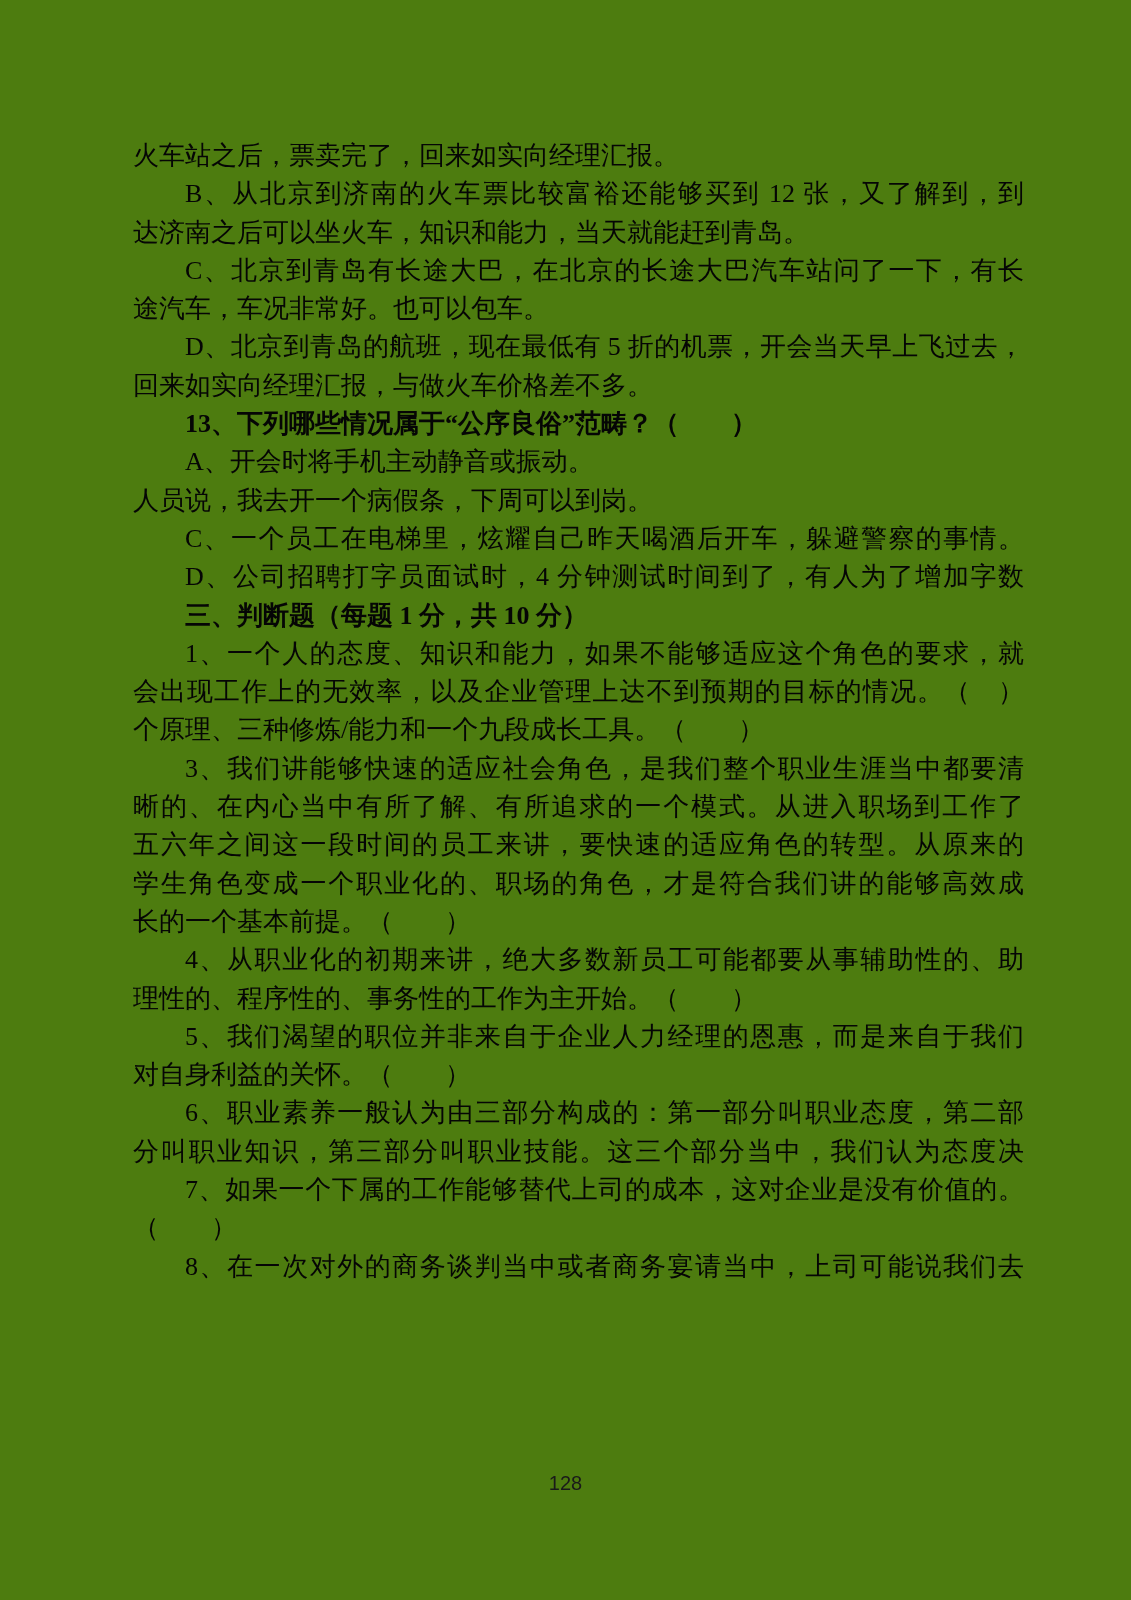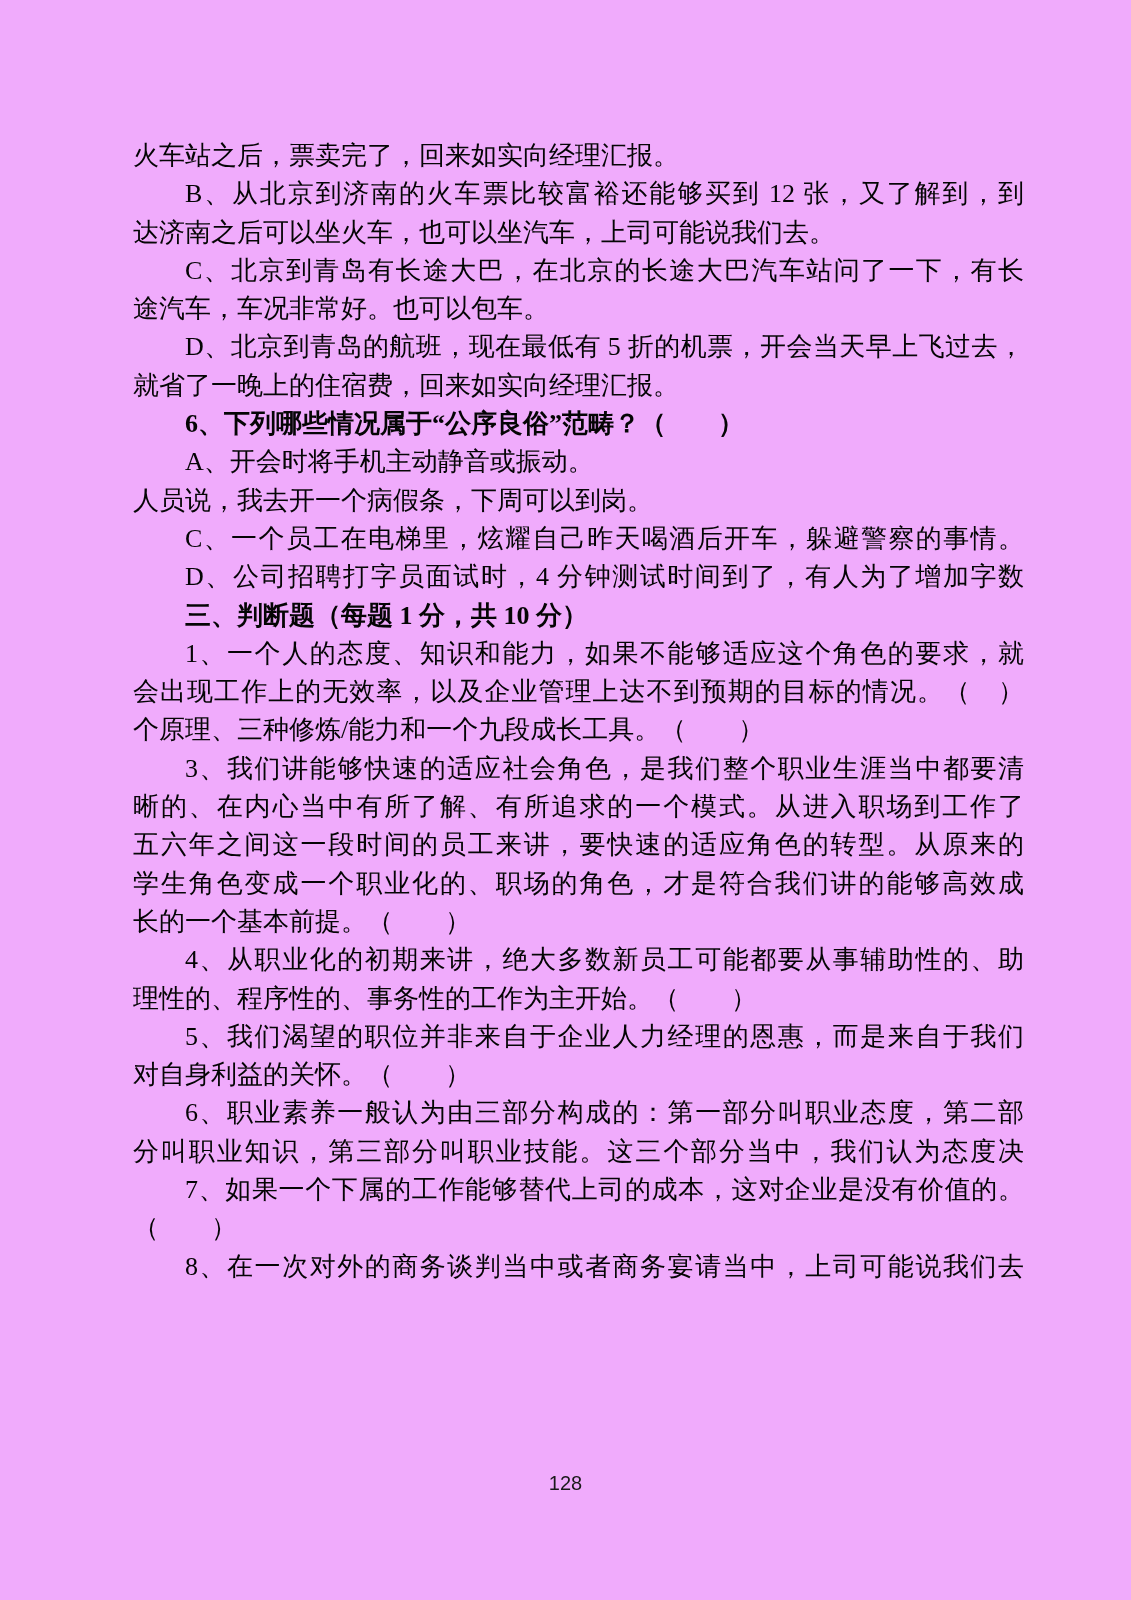--- a/index.html
+++ b/index.html
@@ -5,21 +5,21 @@
   html, body { margin: 0; padding: 0; }
   body {
     background: #ffffff;
     font-family: "Liberation Serif", "DejaVu Serif", serif;
     color: #050505;
   }
   .page {
     position: relative;
     width: 1131px;
     height: 1600px;
-    background: #f0abfc;
+    background: #4d7c0f;
     overflow: hidden;
   }
   .doc {
     position: absolute;
     left: 133px;
     top: 137px;
     width: 891px;
   }
   .line {
     font-size: 26px;
@@ -46,26 +46,26 @@
     color: #1a1a1a;
   }
 </style>
 </head>
 <body>
 
 <div class="page">
   <div class="doc">
       <div class="line">火车站之后，票卖完了，回来如实向经理汇报。</div>
       <div class="line indent fill">B、从北京到济南的火车票比较富裕还能够买到 12 张，又了解到，到</div>
-      <div class="line">达济南之后可以坐火车，也可以坐汽车，上司可能说我们去。</div>
+      <div class="line">达济南之后可以坐火车，知识和能力，当天就能赶到青岛。</div>
       <div class="line indent fill">C、北京到青岛有长途大巴，在北京的长途大巴汽车站问了一下，有长</div>
       <div class="line">途汽车，车况非常好。也可以包车。</div>
       <div class="line indent fill">D、北京到青岛的航班，现在最低有 5 折的机票，开会当天早上飞过去，</div>
-      <div class="line">就省了一晚上的住宿费，回来如实向经理汇报。</div>
-      <div class="line indent bold">6、下列哪些情况属于“公序良俗”范畴？（　　）</div>
+      <div class="line">回来如实向经理汇报，与做火车价格差不多。</div>
+      <div class="line indent bold">13、下列哪些情况属于“公序良俗”范畴？（　　）</div>
       <div class="line indent">A、开会时将手机主动静音或振动。</div>
       <div class="line">人员说，我去开一个病假条，下周可以到岗。</div>
       <div class="line indent fill">C、一个员工在电梯里，炫耀自己昨天喝酒后开车，躲避警察的事情。</div>
       <div class="line indent fill">D、公司招聘打字员面试时，4 分钟测试时间到了，有人为了增加字数</div>
       <div class="line indent bold">三、判断题（每题 1 分，共 10 分）</div>
       <div class="line indent fill">1、一个人的态度、知识和能力，如果不能够适应这个角色的要求，就</div>
       <div class="line fill">会出现工作上的无效率，以及企业管理上达不到预期的目标的情况。（　）</div>
       <div class="line">个原理、三种修炼/能力和一个九段成长工具。（　　）</div>
       <div class="line indent fill">3、我们讲能够快速的适应社会角色，是我们整个职业生涯当中都要清</div>
       <div class="line fill">晰的、在内心当中有所了解、有所追求的一个模式。从进入职场到工作了</div>

